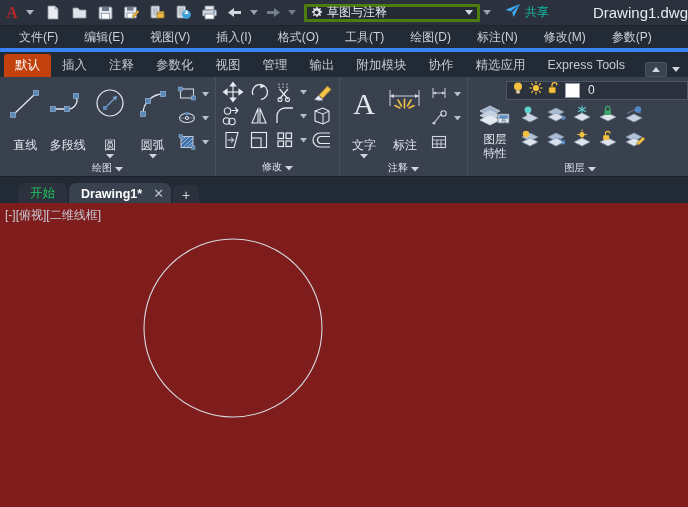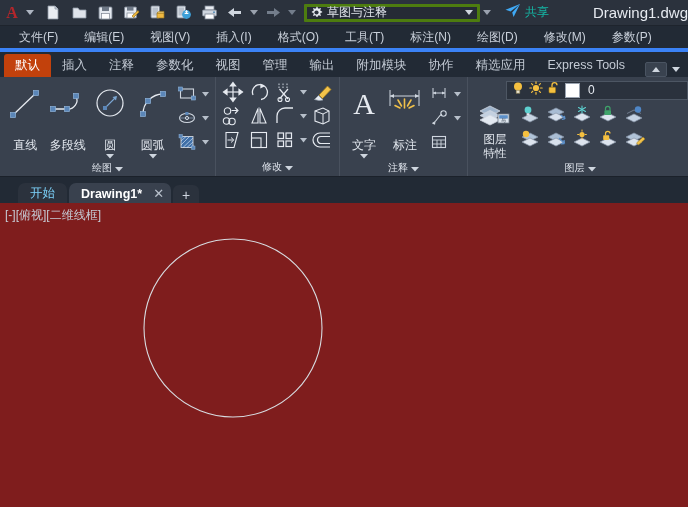--- a/index.html
+++ b/index.html
@@ -103,21 +103,21 @@
   .layergrid .lrow{display:flex;}
   .lbtn{width:26px;height:25px;display:flex;align-items:center;justify-content:center;border-radius:2px;}
 
   
   .doctabs{
     flex:0 0 26px;height:26px;background:#222a35;display:flex;align-items:flex-end;
     padding-left:18px;
   }
   .dtab{
     height:21px;display:flex;align-items:center;padding:0 12px;font-size:12.5px;
-    background:#2b323d;color:#7dd3fc;border-top-left-radius:7px;border-top-right-radius:7px;
+    background:#2b323d;color:#22c55e;border-top-left-radius:7px;border-top-right-radius:7px;
     margin-right:2px;position:relative;top:1px;
   }
   .dtab.active{background:#39414e;color:#ffffff;font-weight:bold;padding-right:6px;}
   .dtab .xclose{
     margin-left:10px;font-size:13px;color:#b9c1cc;width:13px;height:13px;
     display:flex;align-items:center;justify-content:center;border-radius:2px;font-weight:normal;
   }
   .dplus{
     width:26px;height:19px;background:#2b323d;color:#cdd4de;font-size:14px;
     display:flex;align-items:center;justify-content:center;
@@ -262,22 +262,22 @@
     </div>
   </div>
 
   <div class="menubar">
     <div class="menuitem">文件(F)</div>
     <div class="menuitem">编辑(E)</div>
     <div class="menuitem">视图(V)</div>
     <div class="menuitem">插入(I)</div>
     <div class="menuitem">格式(O)</div>
     <div class="menuitem">工具(T)</div>
+    <div class="menuitem">绘图(D)</div>
     <div class="menuitem">标注(N)</div>
-    <div class="menuitem">绘图(D)</div>
     <div class="menuitem">修改(M)</div>
     <div class="menuitem">参数(P)</div>
   </div>
 
   <div class="ribbontabs">
     <div class="rtab active">默认</div>
     <div class="rtab">插入</div>
     <div class="rtab">注释</div>
     <div class="rtab">参数化</div>
     <div class="rtab">视图</div>

